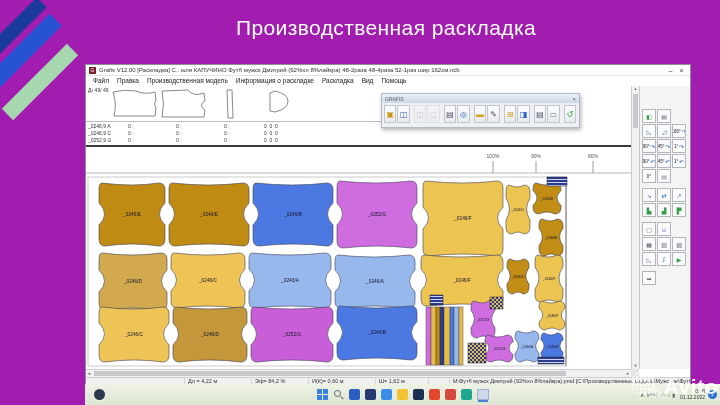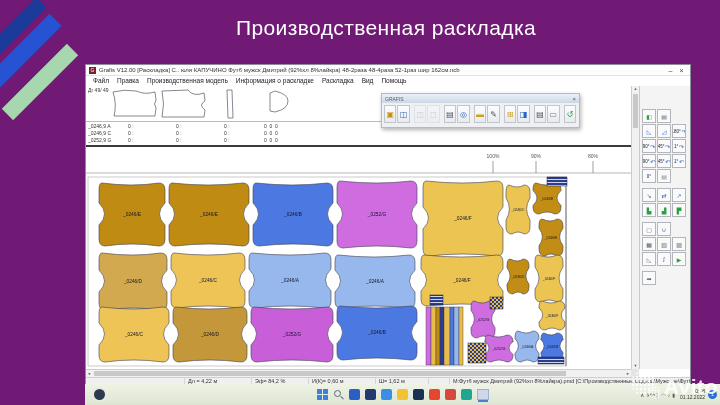--- a/index.html
+++ b/index.html
@@ -1,16 +1,16 @@
 <!DOCTYPE html>
 <html><head>
 <meta charset="utf-8">
 <style>
   html,body{margin:0;padding:0;background:#10141f}
-  .stage{position:relative;width:720px;height:405px;overflow:hidden;background:#701a75;font-family:"Liberation Sans","DejaVu Sans",sans-serif}
+  .stage{position:relative;width:720px;height:405px;overflow:hidden;background:#a21caf;font-family:"Liberation Sans","DejaVu Sans",sans-serif}
   
   .deco{position:absolute;transform:rotate(-45deg)}
   .deco-dark{left:-42px;top:30px;width:98px;height:14px;background:#1a3a9c}
   .deco-blue{left:-28px;top:46px;width:98px;height:17px;background:#2553d4}
   .deco-green{left:-6px;top:74px;width:92px;height:16px;background:#a6d7ae}
   .slide-title{position:absolute;top:16px;left:0;width:100%;text-align:center;padding-left:52px;box-sizing:border-box;color:#fff;font-size:21px;letter-spacing:.4px;font-weight:500}
   
   .win{position:absolute;left:85px;top:64px;width:606px;height:320px;background:#fff;border:1px solid #8a8f99;box-sizing:border-box;color:#222}
   .titlebar{position:absolute;left:0;top:0;right:0;height:11px;background:#fdfdfd;border-bottom:1px solid #e2e2e2;display:flex;align-items:center;padding:0 3px;box-sizing:border-box}
   .appicon{width:7px;height:7px;background:#7a1f2b;color:#fff;font-size:5px;line-height:7px;text-align:center;margin-right:3px;flex:0 0 auto}

